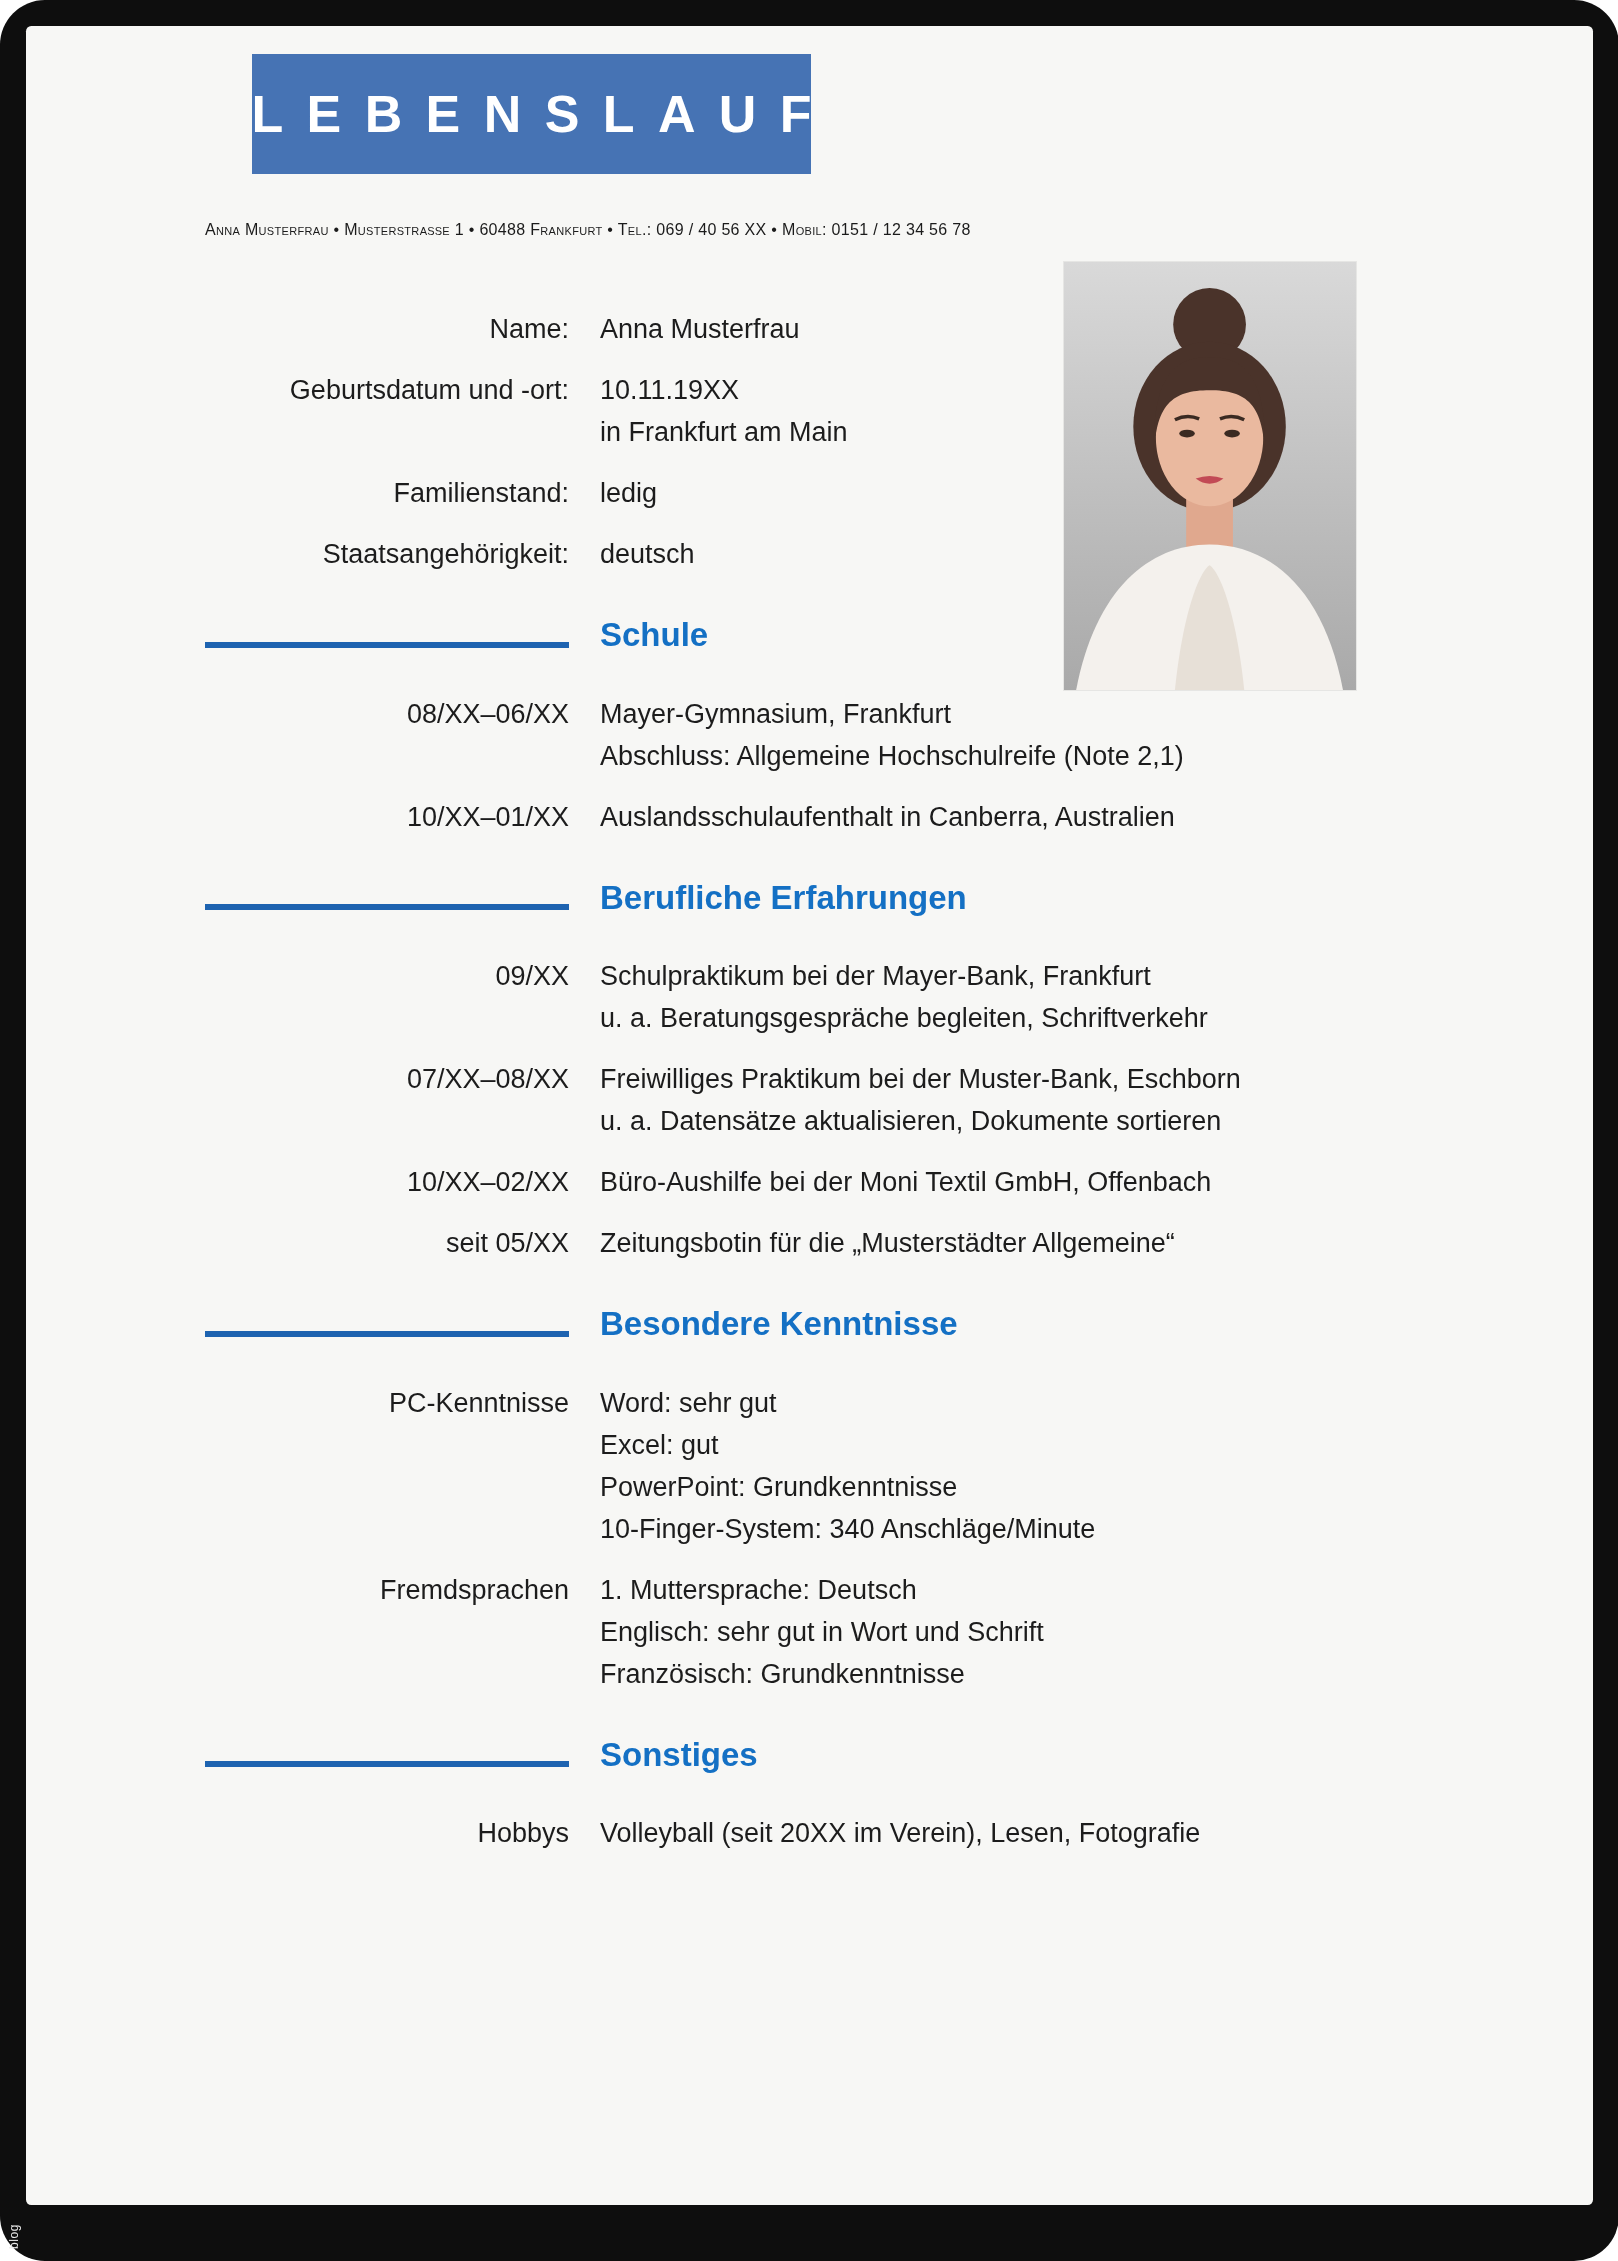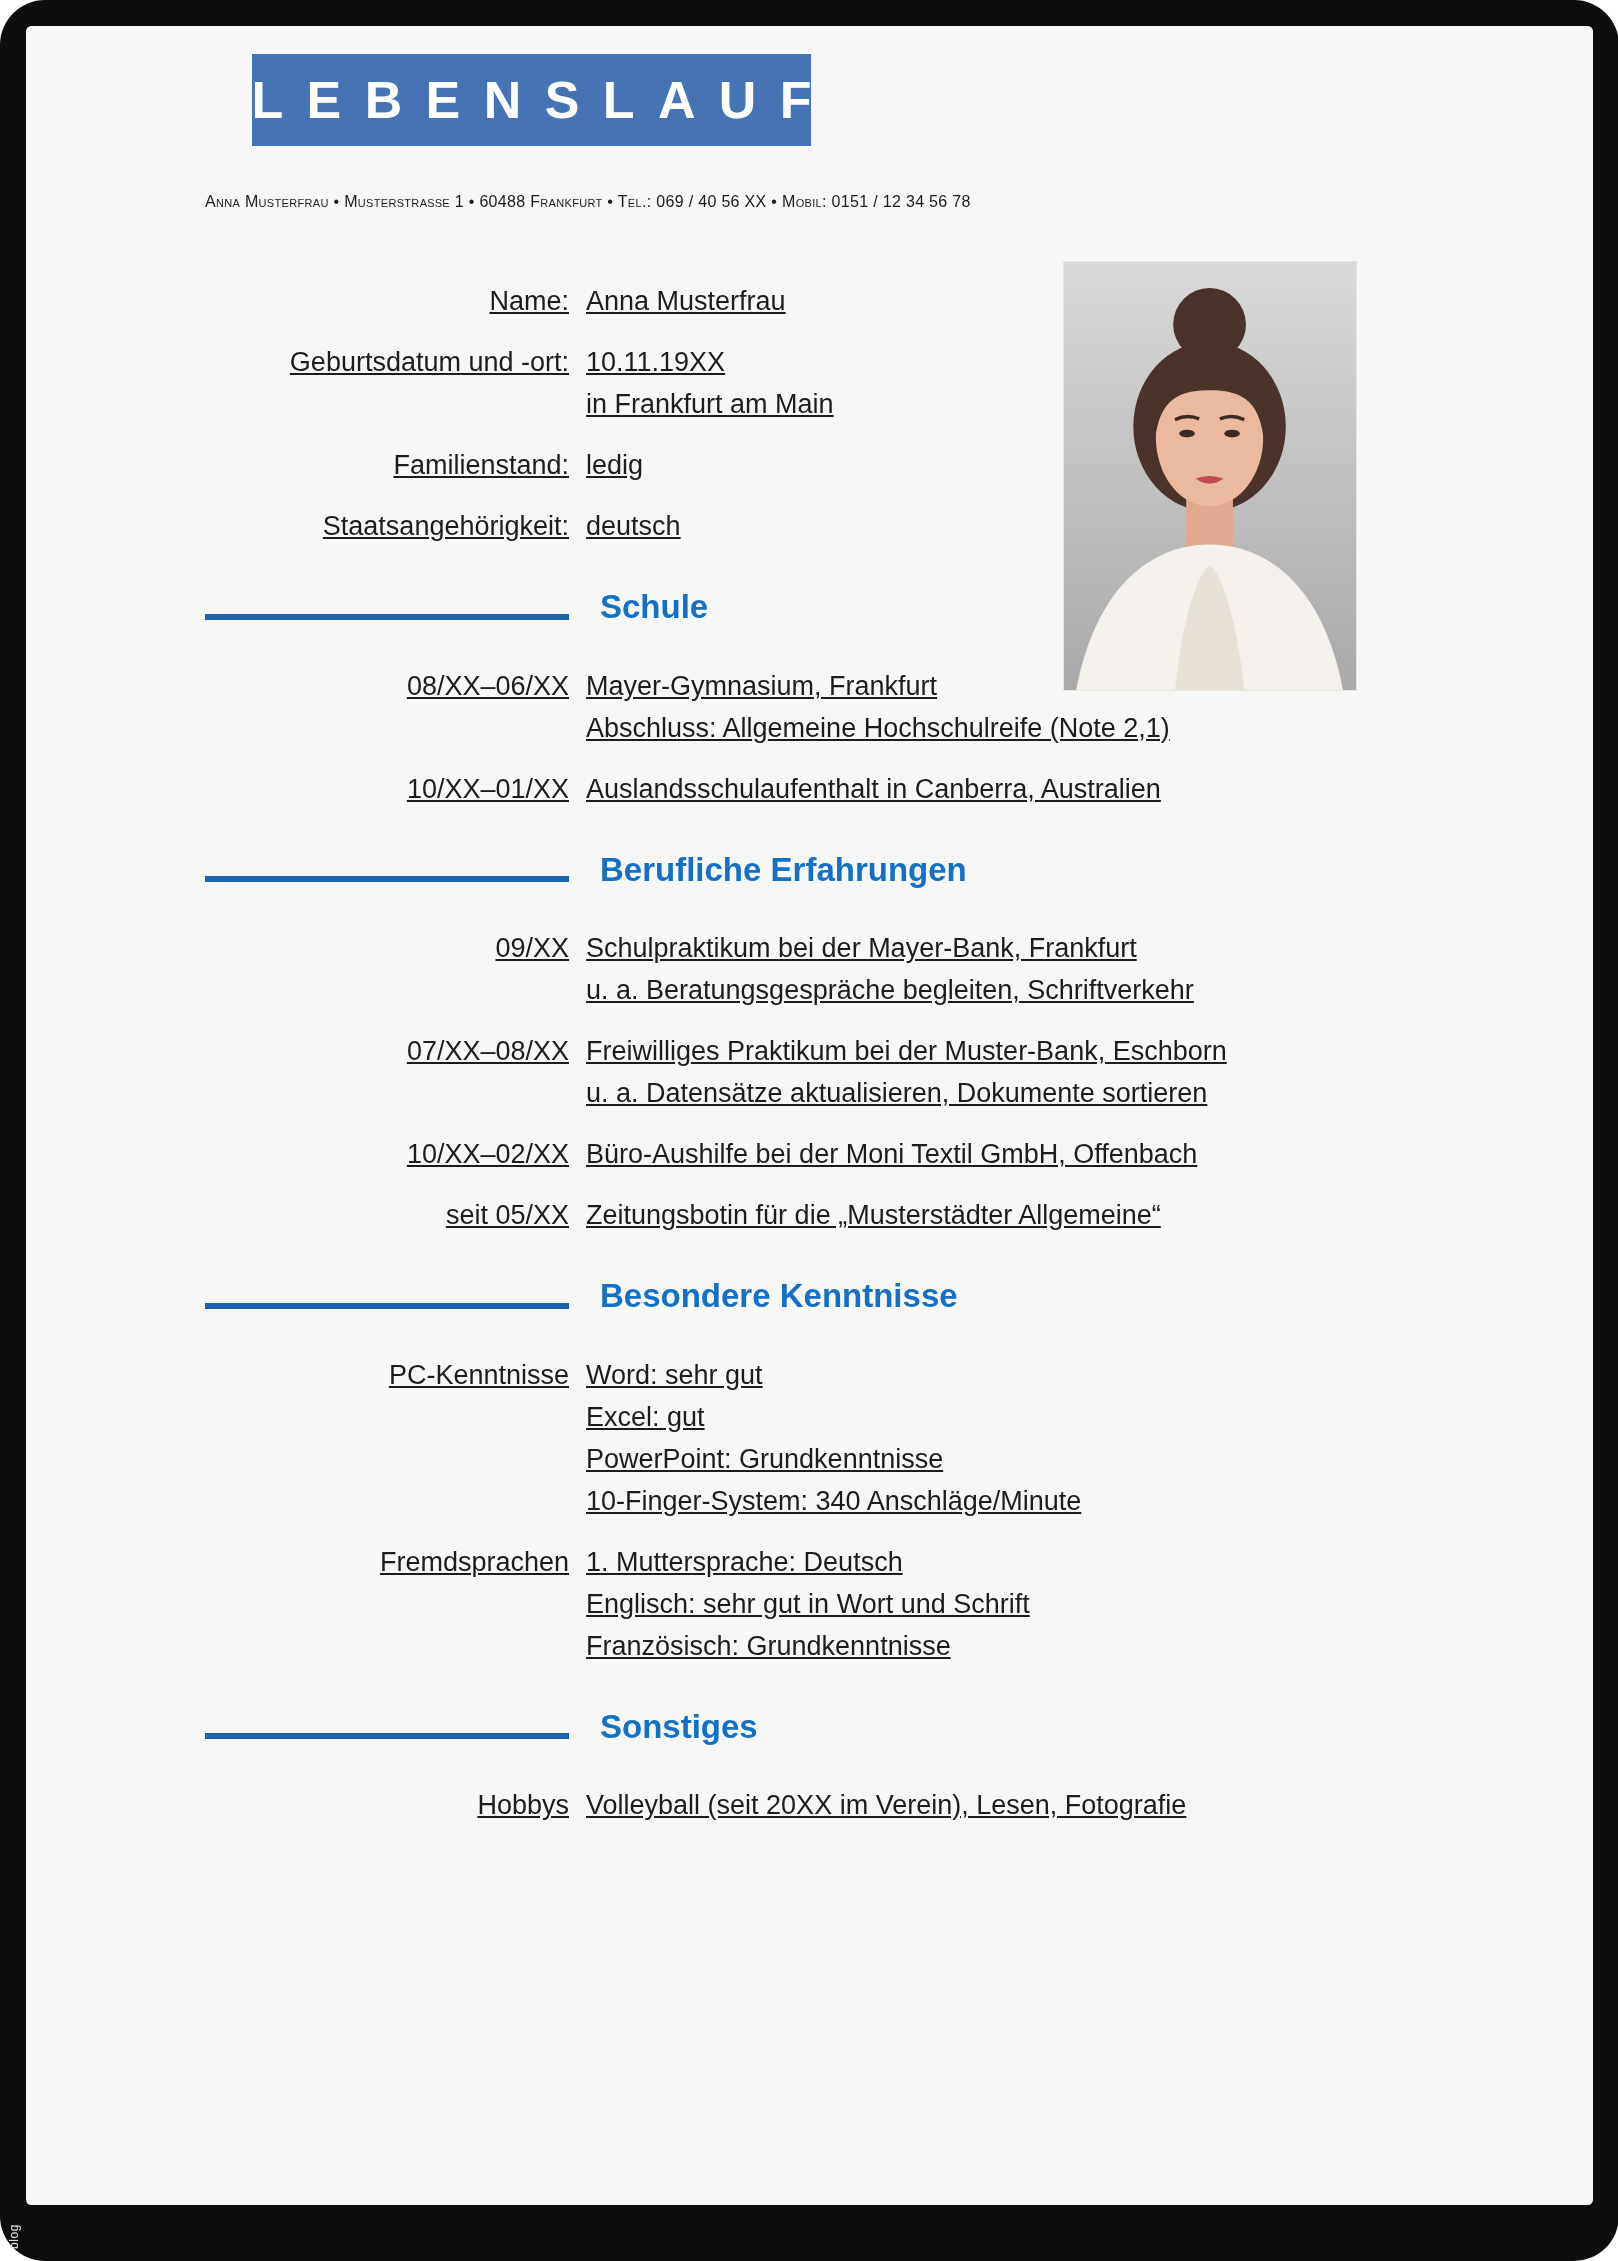--- a/index.html
+++ b/index.html
@@ -14,21 +14,21 @@
     border-radius:45px;
   }
   .page{
     position:absolute;left:26px;right:26px;top:26px;bottom:56px;
     background:var(--page-bg,#f7f7f5);
     border-radius:5.2px;
     overflow:hidden;
   }
   .title-box{
     margin:28px 0 0 226px;
-    width:559px;height:92px;
+    width:559px;height:120px;
     background:var(--header-box-blue,#4673b4);
     display:flex;align-items:center;justify-content:center;
   }
   .title-text{
     color:#ffffff;font-weight:bold;font-size:52px;
     letter-spacing:0.45em;text-indent:0.45em;
     white-space:nowrap;
   }
   .contact{
     margin:47px 35px 0 179px;
@@ -42,22 +42,22 @@
   .heading-row{
     display:grid;grid-template-columns:364px 1fr;column-gap:31px;
     align-items:end;margin-bottom:38px;
   }
   .rule{height:6px;background:var(--rule-blue,#1e63b0);margin-bottom:7px;}
   .heading{
     margin:0;font-size:33px;font-weight:bold;
     color:var(--heading-blue,#1470c4);line-height:1.2;
   }
   .row{
-    display:grid;grid-template-columns:364px 1fr;column-gap:17px;
-    margin-bottom:19px;font-size:27px;line-height:42px;text-decoration:underline;
+    display:grid;grid-template-columns:364px 1fr;column-gap:31px;
+    margin-bottom:19px;font-size:27px;line-height:42px;
   }
   .label{text-align:right;color:#1c1c1c;}
   .value .vline{min-height:42px;}
   .photo{
     position:absolute;top:236px;right:237px;
     width:292px;height:428px;overflow:hidden;
     box-shadow:0 0 0 0.9px rgba(0,0,0,0.08);
   }
   .photo svg{display:block;width:100%;height:100%;}
   .corner-label{

